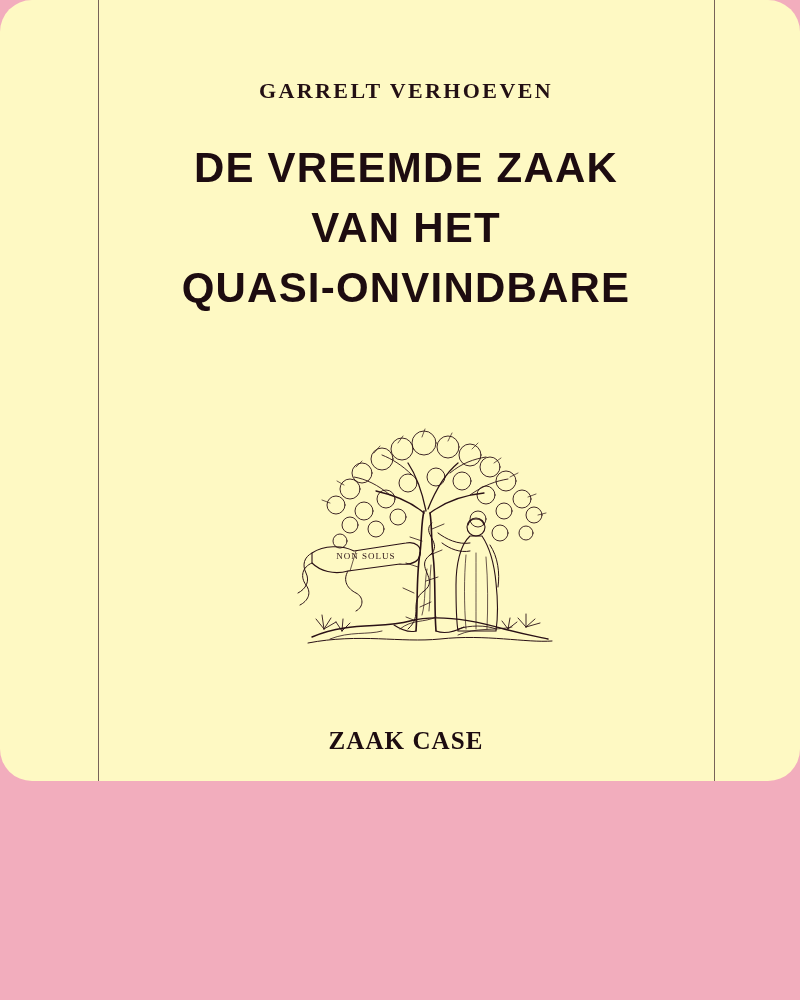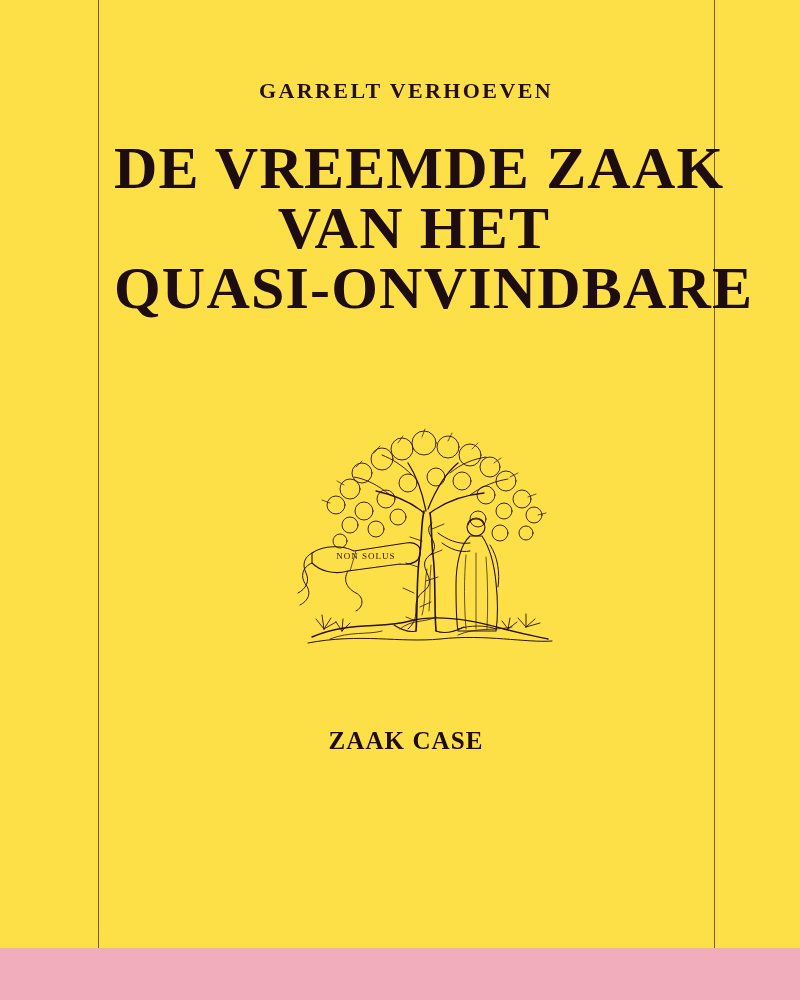--- a/index.html
+++ b/index.html
@@ -10,23 +10,24 @@
     width: 800px;
     height: 1000px;
     overflow: hidden;
     background: #f2adbd;
     font-family: "Liberation Serif", serif;
   }
 
   .cover {
     position: relative;
     width: 800px;
-    height: 948px;
-    background: #fde047;
+    height: 781px;
+    background: #fef9c3;
     box-sizing: border-box;
+    border-radius: 32px;
   }
 
   
   .rule {
     position: absolute;
     top: 0;
     bottom: 0;
     width: 1px;
     background: #4a3034;
     opacity: 0.75;
@@ -51,26 +52,26 @@
     font-family: "Liberation Serif", serif;
     font-size: 22px;
     letter-spacing: 2.4px;
     color: #231014;
     font-weight: 600;
   }
 
   .title {
     position: absolute;
     top: 138px;
-    left: 16px;
+    left: 0;
     right: 0;
     color: #1d0c10;
-    font-family: Liberation Serif, serif;
+    font-family: Liberation Sans, sans-serif;
     font-weight: 700;
-    font-size: 60px;
+    font-size: 42px;
     line-height: 60px;
     letter-spacing: 1.2px;
   }
   .title .line { display: block; white-space: nowrap; }
 
   .emblem {
     position: absolute;
     top: 415px;
     left: 0;
     right: 0;

